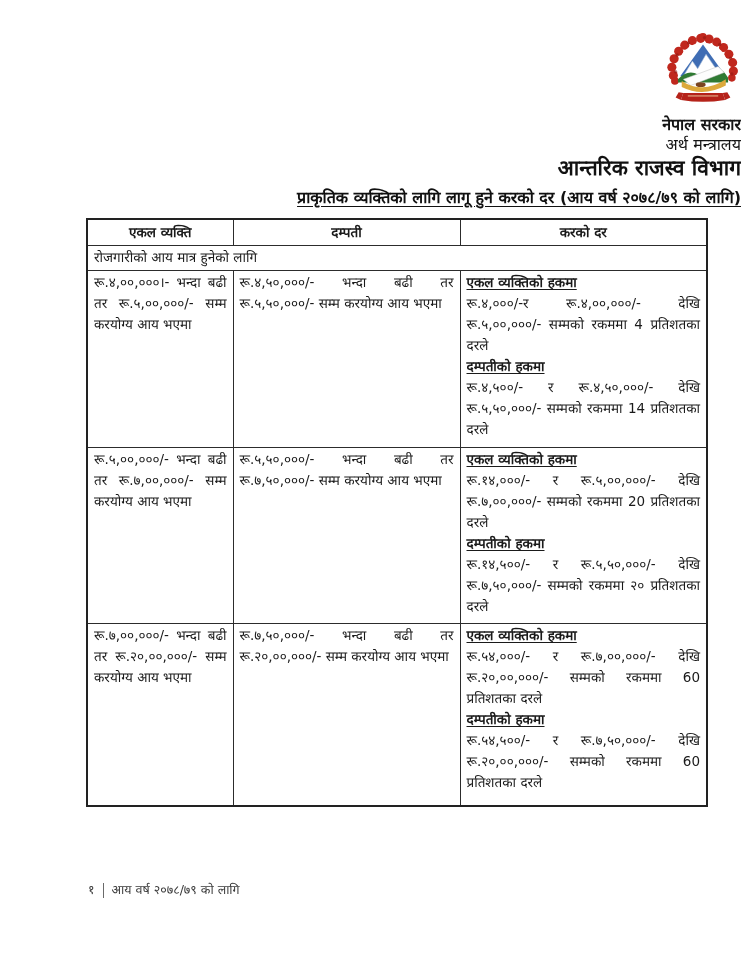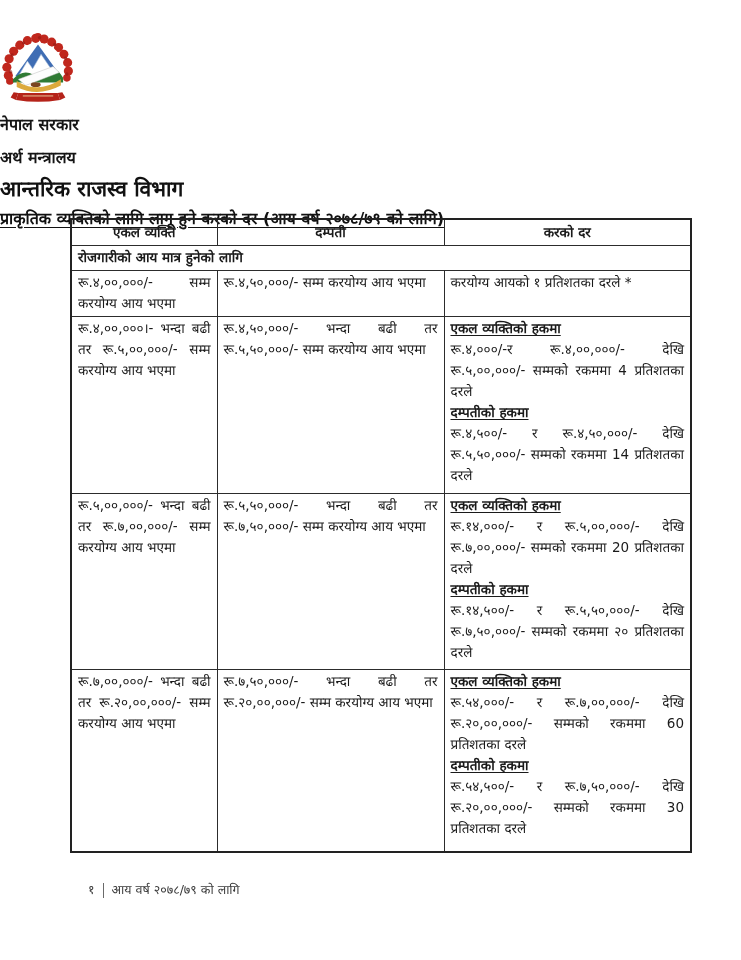--- a/index.html
+++ b/index.html
@@ -7,45 +7,45 @@
   body {
     width: 741px; height: 960px;
     font-family: "DejaVu Sans", sans-serif;
     color: #1e1e1e;
     position: relative;
     overflow: hidden;
   }
   .page { position: relative; width: 741px; height: 960px; background: #fff; }
 
   
-  .doc-header { position: absolute; top: 0; left: 0; width: 741px; text-align: left; }
+  .doc-header { position: absolute; top: 0; left: 0; width: 741px; text-align: right; }
   .emblem-wrap { padding-top: 32px; line-height: 0; }
   .gov-line      { margin-top: 5px;  font-size: 16px; font-weight: 600; line-height: 20px; color:#151515; }
-  .ministry-line { margin-top: 13px;  font-size: 16px; font-weight: 700; line-height: 20px; color:#151515; }
-  .dept-line     { margin-top: 8px;  font-size: 21px; font-weight: 700; line-height: 26px; color:#111; }
+  .ministry-line { margin-top: 0;  font-size: 16px; font-weight: 400; line-height: 20px; color:#151515; }
+  .dept-line     { margin-top: 0;  font-size: 21px; font-weight: 700; line-height: 26px; color:#111; }
   .doc-title     { margin-top: 7px;  font-size: 16px; font-weight: 700; line-height: 20px;
                    text-decoration: underline; text-underline-offset: 3px; color:#111; }
 
   
   table.tax-table {
-    position: absolute; left: 70px; top: 218px;
+    position: absolute; left: 86px; top: 218px;
     width: 620px; table-layout: fixed;
     border-collapse: collapse;
     border: 2px solid #222;
   }
   .tax-table th, .tax-table td {
     border: 1px solid #2c2c2c;
     vertical-align: top;
     font-size: 13.5px;
     line-height: 21px;
     padding: 1px 6px 2px 6px;
     color: #1a1a1a;
   }
   .tax-table th { text-align: center; font-weight: 600; height: 24px; padding: 2px; }
-  .section-cell { font-weight: 700; height: 24px; margin-left: 23px; }
+  .section-cell { font-weight: 400; height: 24px; margin-left: 23px; }
   .cell-justify { text-align: justify; }
   .rate-heading { text-decoration: underline; text-underline-offset: 2px; font-weight: 600; }
   .rate-text    { text-align: justify; }
 
   
   .page-footer {
     position: absolute; left: 88px; top: 881px;
     font-size: 12.5px; color: #3a3a3a; line-height: 18px;
     display: flex; align-items: center;
   }
@@ -123,27 +123,20 @@
         <tr>
           <th>एकल व्यक्ति</th>
           <th>दम्पती</th>
           <th>करको दर</th>
         </tr>
       </thead>
     <tbody>
         <tr>
           <td colspan="3" class="section-cell">रोजगारीको आय मात्र हुनेको लागि</td>
         </tr>
-        <tr style="height: 44px;">
-          <td class="cell-justify">रू.४,००,०००/- सम्म करयोग्य आय भएमा</td>
-          <td class="cell-justify">रू.४,५०,०००/- सम्म करयोग्य आय भएमा</td>
-          <td>
-            <div class="rate-text">करयोग्य आयको १ प्रतिशतका दरले *</div>
-          </td>
-        </tr>
         <tr style="height: 177px;">
           <td class="cell-justify">रू.४,००,०००।- भन्दा बढी तर रू.५,००,०००/- सम्म करयोग्य आय भएमा</td>
           <td class="cell-justify">रू.४,५०,०००/- भन्दा बढी तर रू.५,५०,०००/- सम्म करयोग्य आय भएमा</td>
           <td>
             <div class="rate-heading">एकल व्यक्तिको हकमा</div>
             <div class="rate-text">रू.४,०००/-र रू.४,००,०००/- देखि रू.५,००,०००/- सम्मको रकममा 4 प्रतिशतका दरले</div>
             <div class="rate-heading">दम्पतीको हकमा</div>
             <div class="rate-text">रू.४,५००/- र रू.४,५०,०००/- देखि रू.५,५०,०००/- सम्मको रकममा 14 प्रतिशतका दरले</div>
           </td>
         </tr>
@@ -157,21 +150,21 @@
             <div class="rate-text">रू.१४,५००/- र रू.५,५०,०००/- देखि रू.७,५०,०००/- सम्मको रकममा २० प्रतिशतका दरले</div>
           </td>
         </tr>
         <tr style="height: 182px;">
           <td class="cell-justify">रू.७,००,०००/- भन्दा बढी तर रू.२०,००,०००/- सम्म करयोग्य आय भएमा</td>
           <td class="cell-justify">रू.७,५०,०००/- भन्दा बढी तर रू.२०,००,०००/- सम्म करयोग्य आय भएमा</td>
           <td>
             <div class="rate-heading">एकल व्यक्तिको हकमा</div>
             <div class="rate-text">रू.५४,०००/- र रू.७,००,०००/- देखि रू.२०,००,०००/- सम्मको रकममा 60 प्रतिशतका दरले</div>
             <div class="rate-heading">दम्पतीको हकमा</div>
-            <div class="rate-text">रू.५४,५००/- र रू.७,५०,०००/- देखि रू.२०,००,०००/- सम्मको रकममा 30 प्रतिशतका दरले</div>
+            <div class="rate-text">रू.५४,५००/- र रू.७,५०,०००/- देखि रू.२०,००,०००/- सम्मको रकममा 60 प्रतिशतका दरले</div>
           </td>
         </tr>
       </tbody>
   </table>
 
   <div class="page-footer">
     <span>१</span>
     <span class="footer-divider"></span>
     <span>आय वर्ष २०७८/७९ को लागि</span>
   </div>

